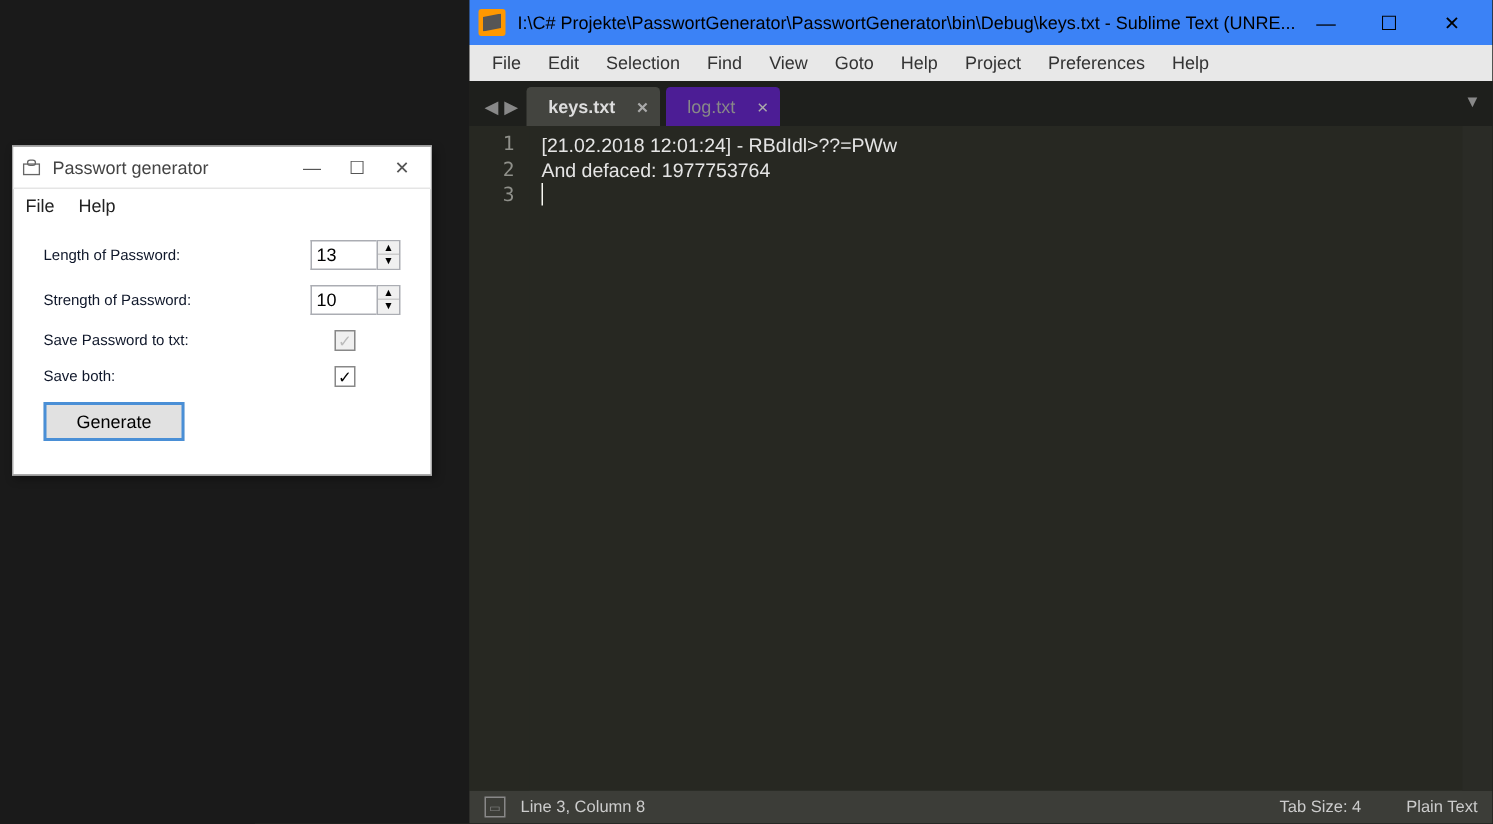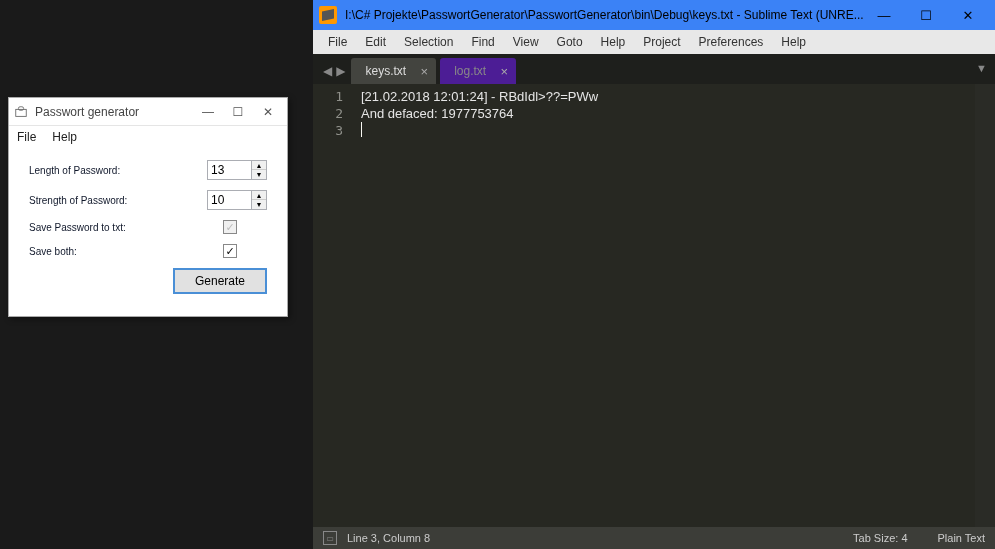--- a/index.html
+++ b/index.html
@@ -18,38 +18,38 @@
 .pwgen-body { padding: 12px 20px 22px 20px; }
 .pwgen-row { display: flex; align-items: center; margin-bottom: 10px; }
 .pwgen-label { flex: 1; font-size: 10px; color: #0f172a; }
 .pwgen-spin { display: flex; align-items: center; }
 .pwgen-spin input { width: 44px; height: 20px; font-size: 12px; padding: 1px 3px; border: 1px solid #abadb3; border-right: none; }
 .pwgen-spin-btns { display: flex; flex-direction: column; border: 1px solid #abadb3; }
 .pwgen-spin-btn { width: 14px; height: 9px; background: #f0f0f0; display:flex; align-items:center; justify-content:center; font-size:7px; line-height:1; cursor:pointer; border-bottom:1px solid #ccc;}
 .pwgen-spin-btn:last-child{border-bottom:none;}
 .pwgen-check { width: 14px; height: 14px; border: 1px solid #888; margin-left: auto; margin-right: 30px; display:flex; align-items:center; justify-content:center; font-size:11px; background:#fff;}
 .pwgen-check.disabled { background: #f0f0f0; color:#bbb;}
-.pwgen-generate-row { display:flex; justify-content:flex-end; margin-top: 2px; }
+.pwgen-generate-row { display:flex; justify-content:flex-start; margin-top: 2px; }
 .pwgen-generate { padding: 4px 20px; font-size: 12px; background: #e1e1e1; border: 2px solid #4a8fd6; cursor:pointer; }
 
 
 .sublime-window { position: absolute; left: 313px; top: 0; width: 682px; height: 549px; background: #272822; }
 .sublime-titlebar { height: 30px; background: #3b82f6; display: flex; align-items: center; padding: 0 6px; }
 .sublime-icon { width: 18px; height: 18px; background: #ff9800; border-radius: 2px; margin-right: 8px; position:relative; }
 .sublime-icon::after{content:""; position:absolute; inset:3px; background:#555; clip-path:polygon(0 20%,100% 0,100% 80%,0 100%);}
 .sublime-title { flex: 1; font-size: 12px; color: #000; white-space: nowrap; overflow: hidden; }
 .sublime-winbtns { display:flex; }
 .sublime-winbtn { width: 42px; height: 28px; display:flex; align-items:center; justify-content:center; font-size:13px; color:#000; cursor:pointer;}
 .sublime-menubar { height: 24px; background: #e8e8e8; display: flex; align-items:center; padding: 0 6px; font-size: 12px; color:#333;}
 .sublime-menuitem { padding: 3px 9px; cursor:pointer; }
 .sublime-tabbar { height: 30px; background: #1e1f1c; display:flex; align-items:flex-end; padding-left:4px; position:relative;}
 .sublime-navarrows { display:flex; align-items:center; padding:0 4px 6px 4px; color:#888;}
 .sublime-navarrow{font-size:12px; margin:0 2px; cursor:pointer;}
 .sublime-tab { height: 26px; padding: 0 30px 0 14px; display:flex; align-items:center; font-size:12px; background:#4c1d95; color:#888; border-radius:3px 3px 0 0; margin-right:4px; position:relative; cursor:pointer;}
-.sublime-tab.active { background:#43443f; color:#ddd;}
+.sublime-tab.active { background:#43443f; color:#ddd;font-weight:bold;}
 .sublime-tab-close{ position:absolute; right:8px; font-size:13px; color:#aaa; cursor:pointer;}
 .sublime-more{ position:absolute; right:8px; top:8px; color:#888; font-size:11px; cursor:pointer;}
 .sublime-editor { display:flex; height: calc(100% - 30px - 24px - 30px - 22px); background:#272822; position:relative;}
 .sublime-gutter { width: 40px; background:#272822; padding-top:4px; text-align:right;}
 .sublime-ln { font-family: Consolas, monospace; font-size: 13px; color:#8f908a; padding-right:10px; line-height:17px;}
 .sublime-code { flex:1; padding:4px 8px; font-family: Consolas, monospace; font-size:13px; color:#e5e5e5; line-height:17px; white-space:pre; position:relative;}
 .sublime-cursor{ position:absolute; width:1px; height:15px; background:#f8f8f2; left:8px; top:38px;}
 .sublime-minimap{ width:20px; background:#2a2b26;}
 .sublime-statusbar { height: 22px; background:#3c3d38; display:flex; align-items:center; font-size:11px; color:#ccc; padding:0 10px;}
 .sublime-status-left{flex:1; display:flex; align-items:center;}

